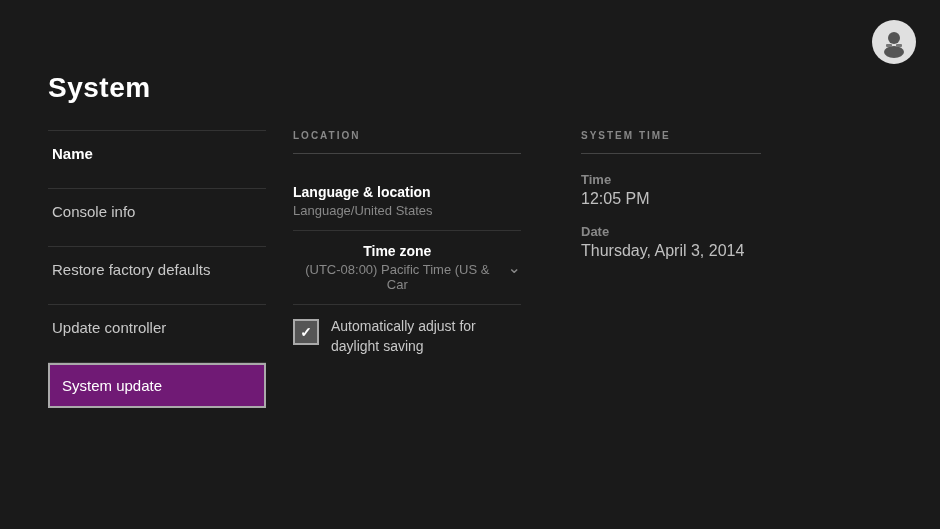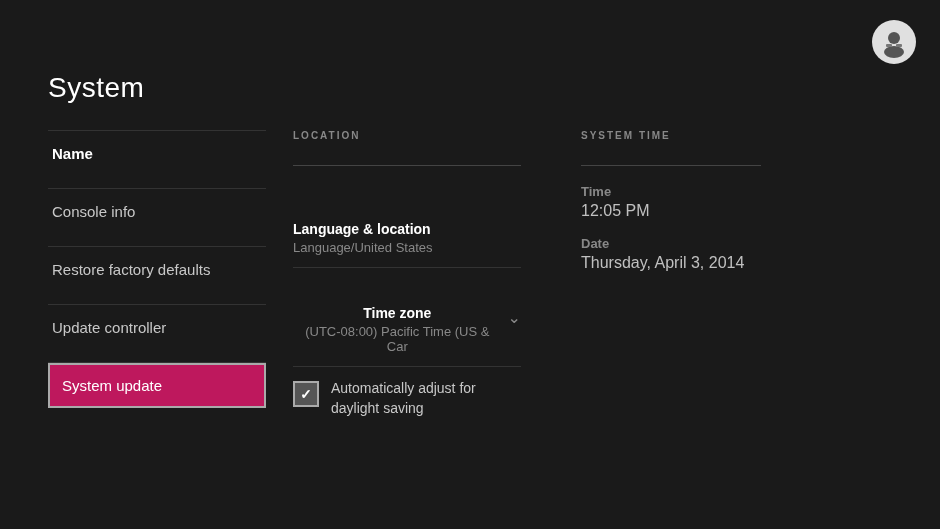--- a/index.html
+++ b/index.html
@@ -33,21 +33,21 @@
       width: 32px;
       height: 32px;
     }
 
     
     .page-title {
       position: absolute;
       top: 72px;
       left: 48px;
       font-size: 28px;
-      font-weight: 400;
+      font-weight: 700;
       color: #fff;
       letter-spacing: 0.5px;
     }
 
     
     .sidebar {
       position: absolute;
       top: 130px;
       left: 48px;
       width: 218px;
@@ -72,21 +72,21 @@
       font-size: 15px;
     }
 
     .sidebar-item .item-sub {
       color: #888;
       font-size: 13px;
       margin-top: 2px;
     }
 
     .sidebar-item.active {
-      background-color: #be185d;
+      background-color: #701a75;
       border: 2px solid #aaa;
       color: #fff;
       padding: 12px 12px;
     }
 
     
     .main-content {
       position: absolute;
       top: 130px;
       left: 293px;
@@ -102,38 +102,37 @@
     }
 
     .section-title {
       font-size: 10px;
       font-weight: 600;
       letter-spacing: 2px;
       color: #888;
       text-transform: uppercase;
       margin-bottom: 18px;
       border-bottom: 1px solid #444;
-      padding-bottom: 24px;
+      padding-bottom: 12px;
     }
 
     .setting-group {
       border-bottom: 1px solid #333;
       padding: 12px 0;
     }
 
     .setting-group:last-child {
       border-bottom: none;
     }
 
     .setting-label {
       color: #fff;
       font-size: 14px;
       font-weight: 600;
       margin-bottom: 3px;
-      margin-top: 25px;
     }
 
     .setting-value {
       color: #888;
       font-size: 13px;
     }
 
     .setting-row {
       display: flex;
       align-items: center;

